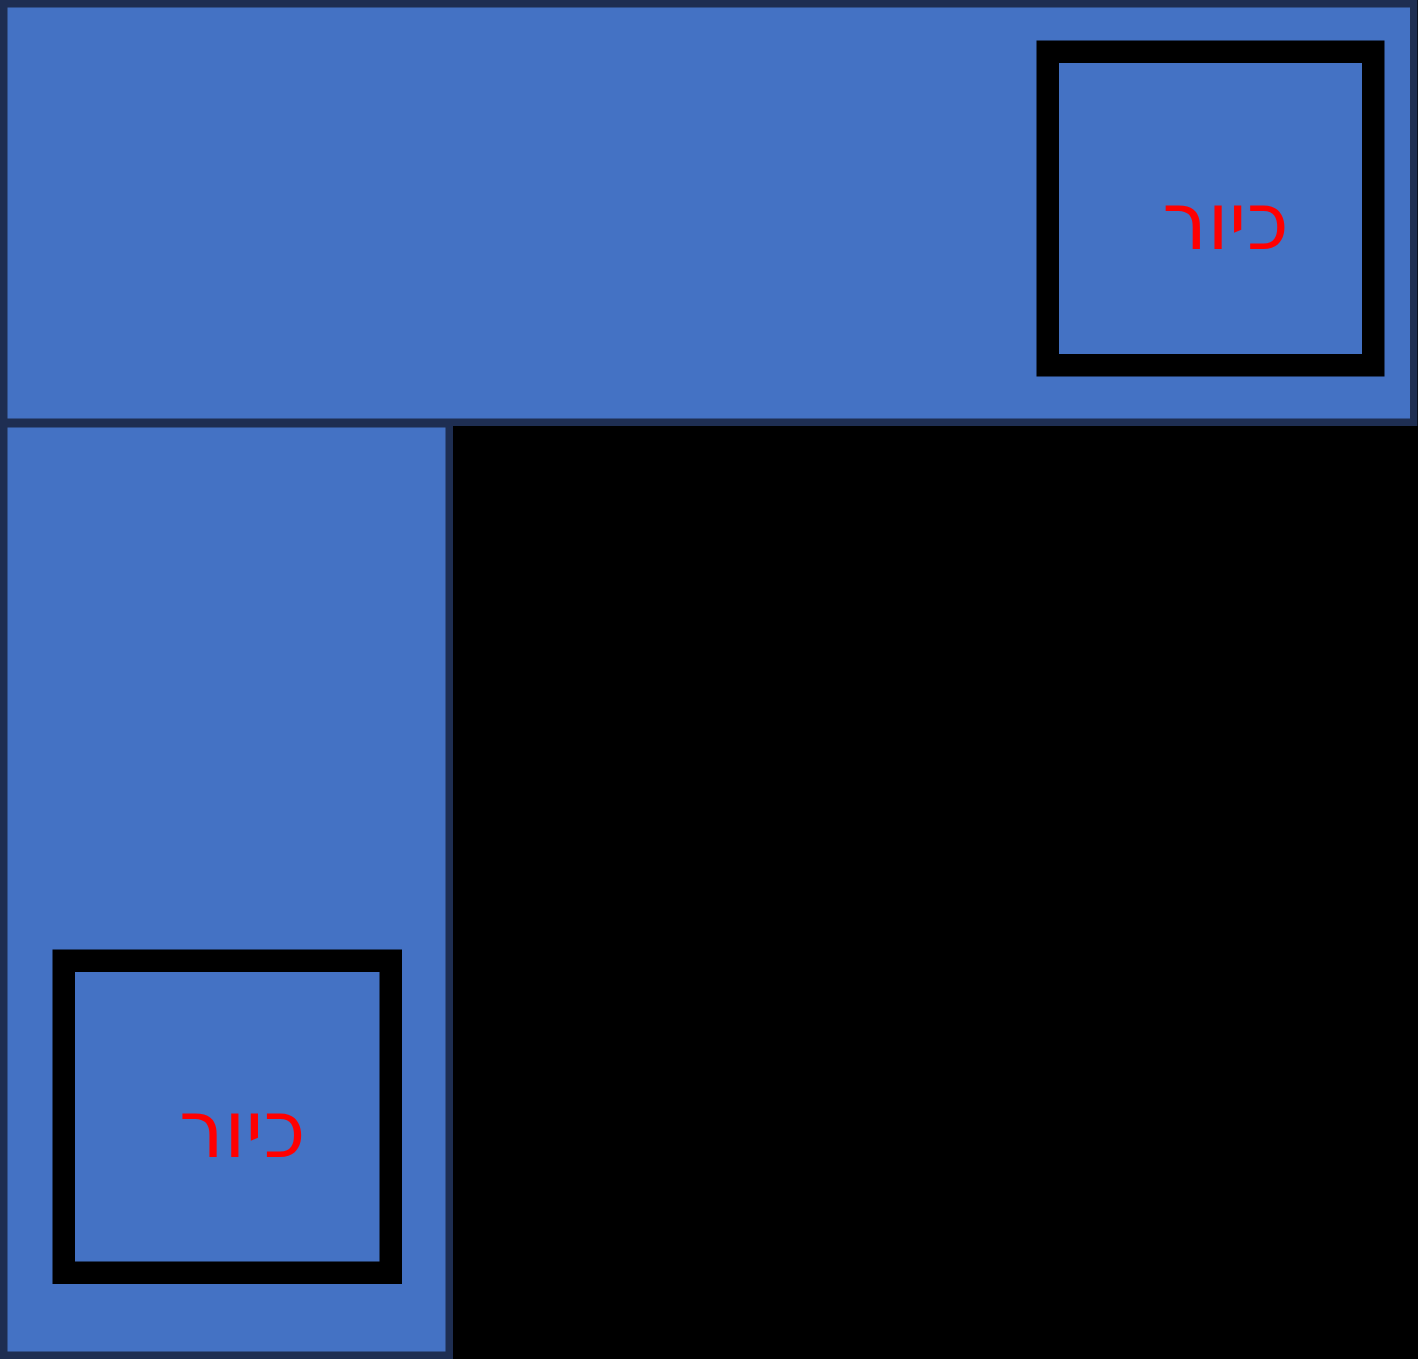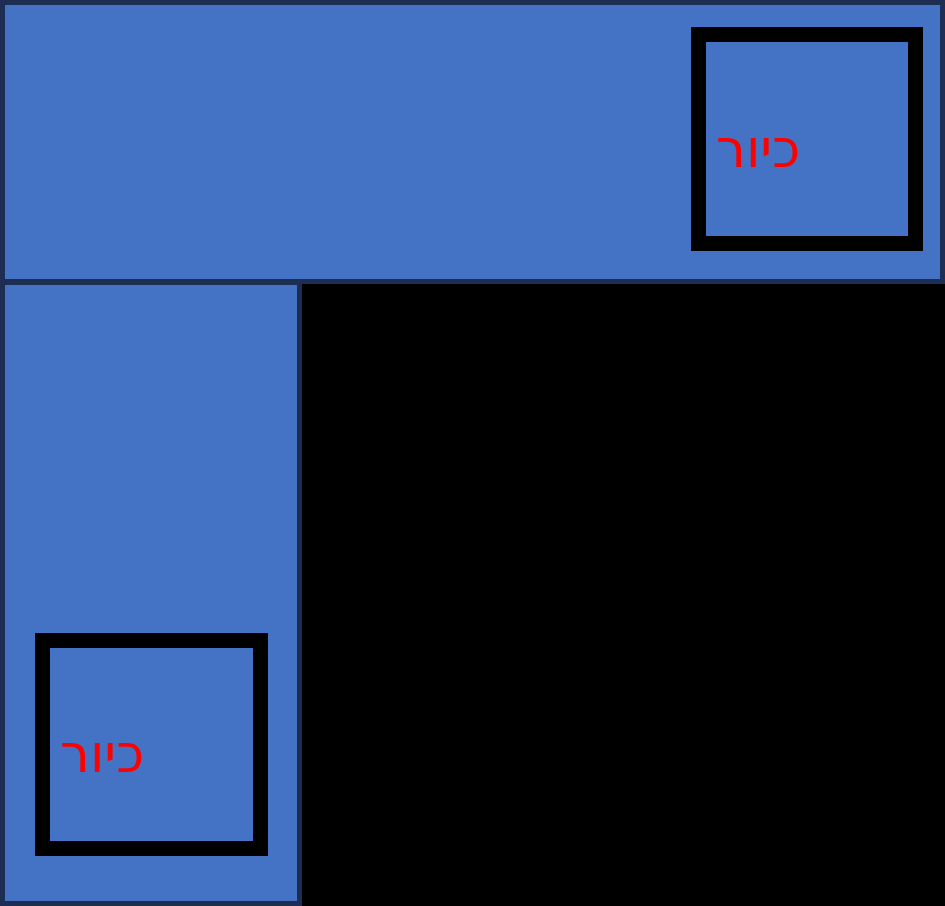--- a/index.html
+++ b/index.html
@@ -33,20 +33,21 @@
     width: 302px;
     height: 626px;
   }
   .sink {
     position: absolute;
     box-sizing: border-box;
     background: var(--counter-fill, #4472C4);
     border: 15px solid var(--sink-outline, #000000);
     display: flex;
     align-items: center;
+    justify-content: center;
   }
   .sink-top-right {
     left: 691px;
     top: 27px;
     width: 232px;
     height: 224px;
   }
   .sink-bottom-left {
     left: 35px;
     top: 633px;

